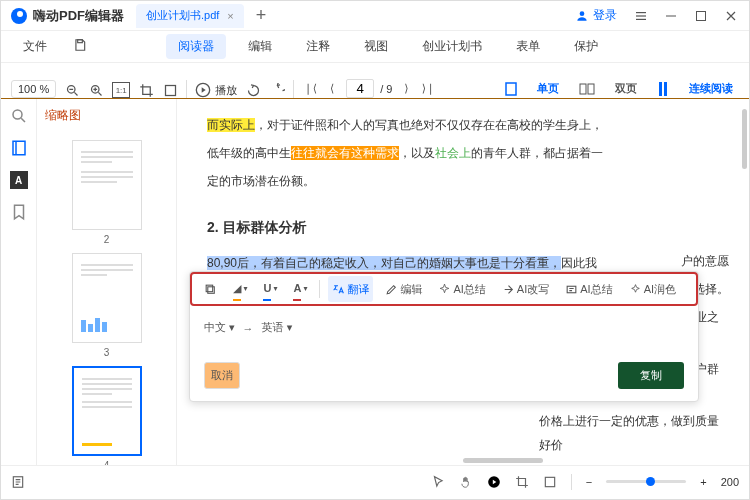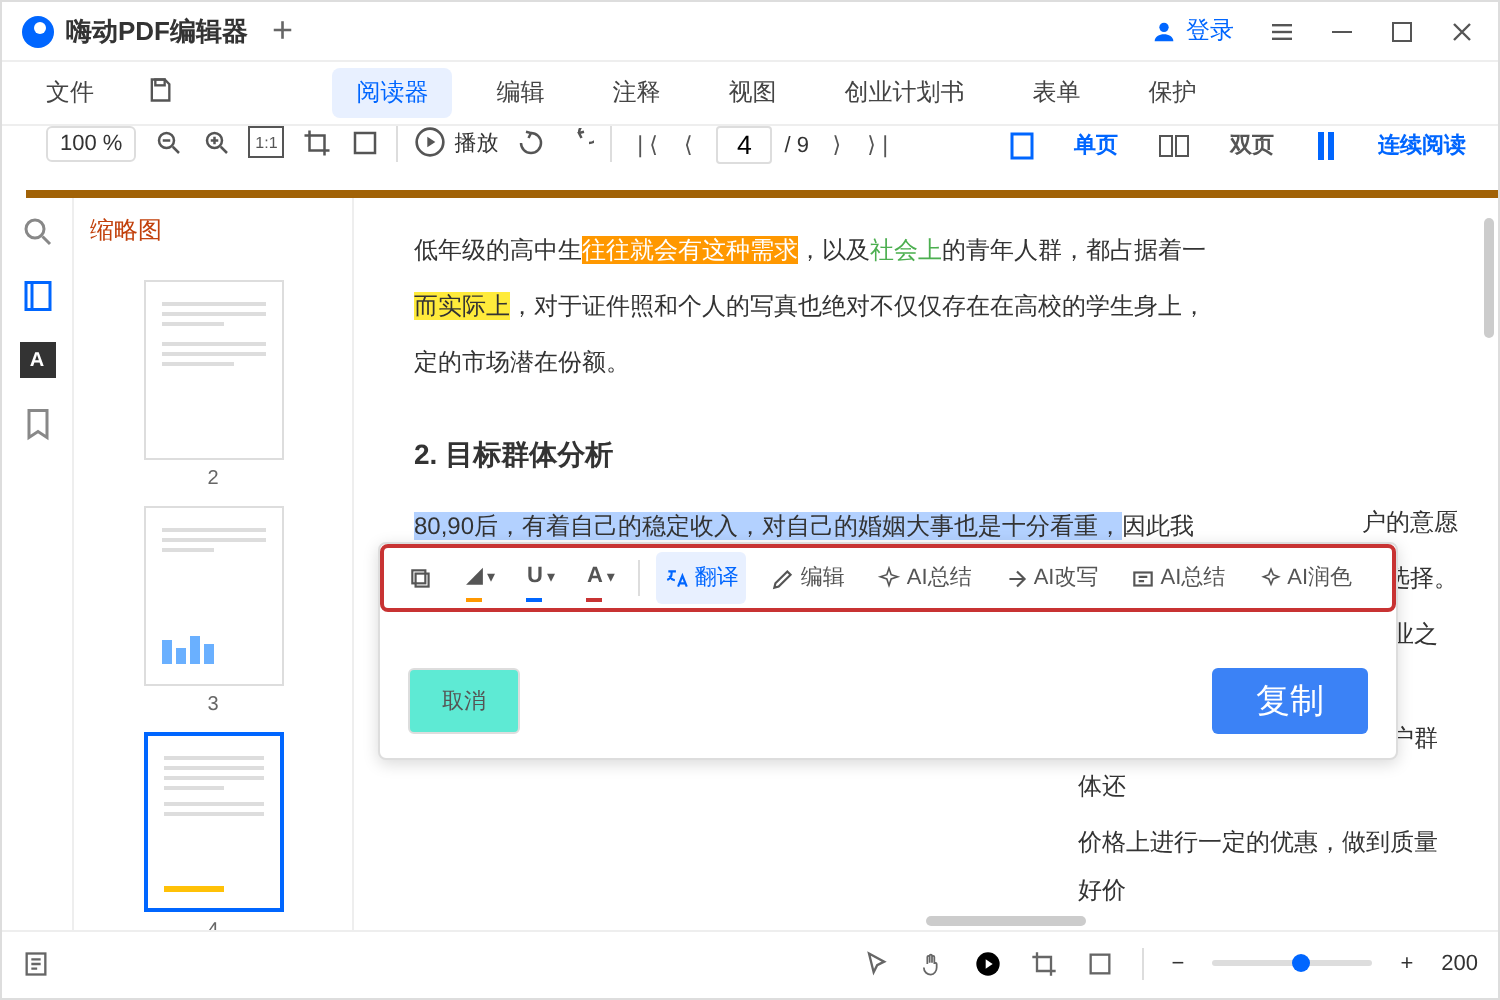--- a/index.html
+++ b/index.html
@@ -14,21 +14,21 @@
 .spacer { flex: 1; }
 .login { display: flex; align-items: center; gap: 4px; color: #0066ff; margin-right: 10px; }
 .login svg { width: 14px; height: 14px; }
 .win-btns { display: flex; gap: 2px; }
 .win-btn { width: 28px; height: 26px; display: flex; align-items: center; justify-content: center; color: #555; }
 .win-btn svg { width: 10px; height: 10px; }
 .menubar { height: 32px; display: flex; align-items: center; padding: 0 10px; gap: 10px; border-bottom: 1px solid #eee; }
 .menu-item { padding: 4px 12px; font-size: 12px; color: #444; border-radius: 4px; }
 .menu-item.active { background: #e8f0ff; color: #0066ff; }
 .save-icon { padding: 4px; }
-.toolbar { height: 36px; display: flex; align-items: flex-start; padding: 0 10px; gap: 8px; border-bottom: 4px solid #a16207; font-size: 11px; margin-left: 12px; }
+.toolbar { height: 36px; display: flex; align-items: flex-end; padding: 0 10px; gap: 8px; border-bottom: 1px solid #a16207; font-size: 11px; }
 .zoom-box { border: 1px solid #ddd; padding: 2px 6px; border-radius: 3px; }
 .tool-ico { width: 16px; height: 16px; display: flex; align-items: center; justify-content: center; color: #555; }
 .play-btn { display: flex; align-items: center; gap: 4px; }
 .page-nav { display: flex; align-items: center; gap: 6px; }
 .page-input { width: 28px; border: 1px solid #ddd; text-align: center; padding: 1px; border-radius: 2px; }
 .view-btn { display: flex; align-items: center; gap: 20px; padding: 2px 6px; border-radius: 3px; color: #555; font-weight: bold; }
 .view-btn.blue { color: #0066ff; }
 .main { display: flex; height: 366px; }
 .sidebar { width: 36px; border-right: 1px solid #eee; display: flex; flex-direction: column; align-items: center; padding-top: 8px; gap: 14px; }
 .side-ico { width: 18px; height: 18px; color: #888; }
@@ -54,37 +54,41 @@
 .pt-ico { display: flex; align-items: center; gap: 2px; color: #555; padding: 2px 4px; }
 .pt-ico.sel { background: #e8f0ff; color: #0066ff; border-radius: 3px; }
 .pt-ico svg { width: 13px; height: 13px; }
 .pt-sep { width: 1px; height: 18px; background: #ddd; }
 .underline-o { border-bottom: 2px solid #ff9800; }
 .underline-b { border-bottom: 2px solid #0066ff; }
 .popup-body { padding: 10px 14px; }
 .lang-row { display: flex; align-items: center; gap: 8px; font-size: 11px; color: #555; margin-bottom: 6px; }
 .trans-text { font-size: 11px; color: #555; line-height: 1.5; }
 .popup-footer { display: flex; justify-content: space-between; padding: 8px 14px 12px; }
-.btn-cancel { padding: 5px 16px; border: 1px solid #ddd; border-radius: 3px; background: #5eead4; font-size: 11px; color: #555; }
-.btn-copy { padding: 5px 22px; border: none; border-radius: 3px; background: #3b82f6; color: #fff; font-size: 17px; }
+.btn-cancel { padding: 5px 6px; border: 1px solid #ddd; border-radius: 3px; background: #fdba74; font-size: 11px; color: #555; }
+.btn-copy { padding: 5px 22px; border: none; border-radius: 3px; background: #14532d; color: #fff; font-size: 11px; }
 .doc-right { position: absolute; right: 20px; top: 150px; width: 190px; font-size: 12px; line-height: 2; color: #333; }
 .statusbar { height: 32px; border-top: 1px solid #eee; display: flex; align-items: center; padding: 0 10px; gap: 14px; justify-content: flex-end; font-size: 11px; }
 .sb-ico { width: 14px; height: 14px; color: #666; }
 .sb-left { margin-right: auto; }
 .zoom-bar { width: 80px; height: 3px; background: #ddd; border-radius: 2px; position: relative; }
 .zoom-handle { position: absolute; left: 40px; top: -3px; width: 9px; height: 9px; border-radius: 50%; background: #0066ff; }
 .scroll-v { position: absolute; right: 2px; top: 10px; width: 5px; height: 60px; background: #ccc; border-radius: 3px; }
 .scroll-h { position: absolute; bottom: 2px; left: 50%; width: 80px; height: 5px; background: #ccc; border-radius: 3px; }
 </style>
 </head>
 <body>
 
 <div class="titlebar">
   <div class="logo"></div>
   <div class="app-title">嗨动PDF编辑器</div>
+  <div class="tab">
+    <span>创业计划书.pdf</span>
+    <span class="tab-close">×</span>
+  </div>
   <div class="tab-add">+</div>
   <div class="spacer"></div>
   <div class="login">
     <svg viewBox="0 0 24 24">
         <circle cx="12" cy="8" r="4" fill="#0066ff"></circle>
         <path d="M4 20c0-4 4-6 8-6s8 2 8 6" fill="#0066ff"></path>
       </svg>
     <span>登录</span>
   </div>
   <div class="win-btns">
@@ -255,22 +259,22 @@
           <div class="tl"></div>
           <div class="tl" style="width:60%"></div>
           <div class="tl" style="margin-top:6px"></div>
           <div class="tl"></div>
         </div>
       <div class="thumb-accent"></div>
     </div>
     <div class="thumb-num">4</div>
   </div>
   <div class="content">
+    <p><span class="hl-yellow">而实际上</span><span>，对于证件照和个人的写真也绝对不仅仅存在在高校的学生身上，</span></p>
     <p><span>低年级的高中生</span><span class="hl-orange">往往就会有这种需求</span><span>，以及</span><span class="txt-green">社会上</span><span>的青年人群，都占据着一</span></p>
-    <p><span class="hl-yellow">而实际上</span><span>，对于证件照和个人的写真也绝对不仅仅存在在高校的学生身上，</span></p>
     <p>定的市场潜在份额。</p>
     <div class="h2">2. 目标群体分析</div>
     <p><span style="background:#b3d1ff">80,90后，有着自己的稳定收入，对自己的婚姻大事也是十分看重，</span><span>因此我</span></p>
 
     <div class="doc-right">
       <p style="text-align:right">户的意愿</p>
       <p style="text-align:right">高端供客户选择。</p>
       <p>乎几百万的高校毕业生，在毕业之际都</p>
       <p>大学生活结束。考虑到此类客户群体还</p>
       <p>价格上进行一定的优惠，做到质量好价</p>
@@ -331,20 +335,25 @@
             <span>AI总结</span>
           </div>
         <div class="pt-ico">
             <svg viewBox="0 0 24 24">
               <path d="M12 3l2 5 5 2-5 2-2 5-2-5-5-2 5-2z" fill="none" stroke="currentColor" stroke-width="1.5"></path>
             </svg>
             <span>AI润色</span>
           </div>
       </div>
       <div class="popup-body">
+        <div class="lang-row">
+          <span><span>中文</span> ▾</span>
+          <span>→</span>
+          <span><span>英语</span> ▾</span>
+        </div>
       </div>
       <div class="popup-footer">
         <button class="btn-cancel">取消</button>
         <button class="btn-copy">复制</button>
       </div>
     </div>
     <div class="scroll-v"></div>
     <div class="scroll-h"></div>
   </div>
 </div>

